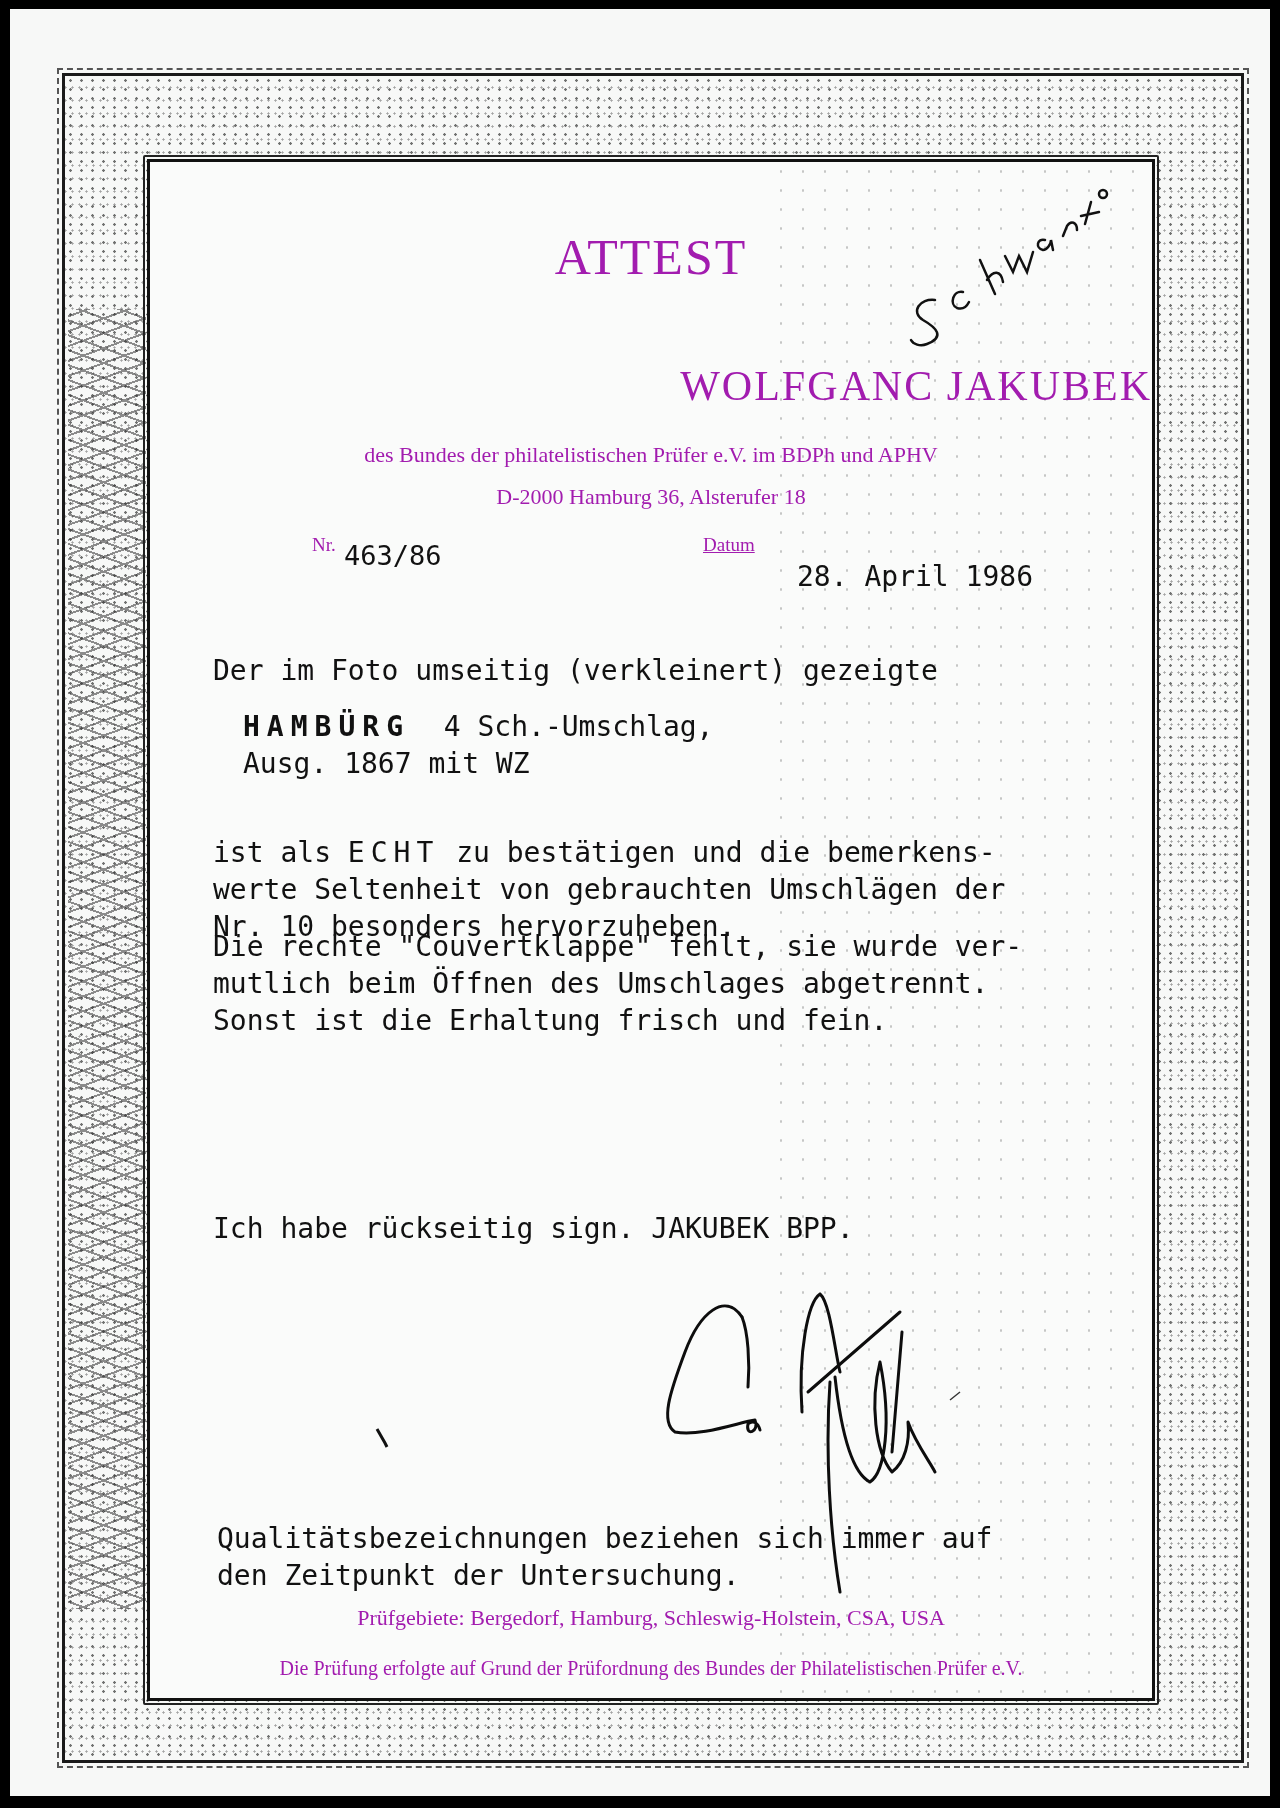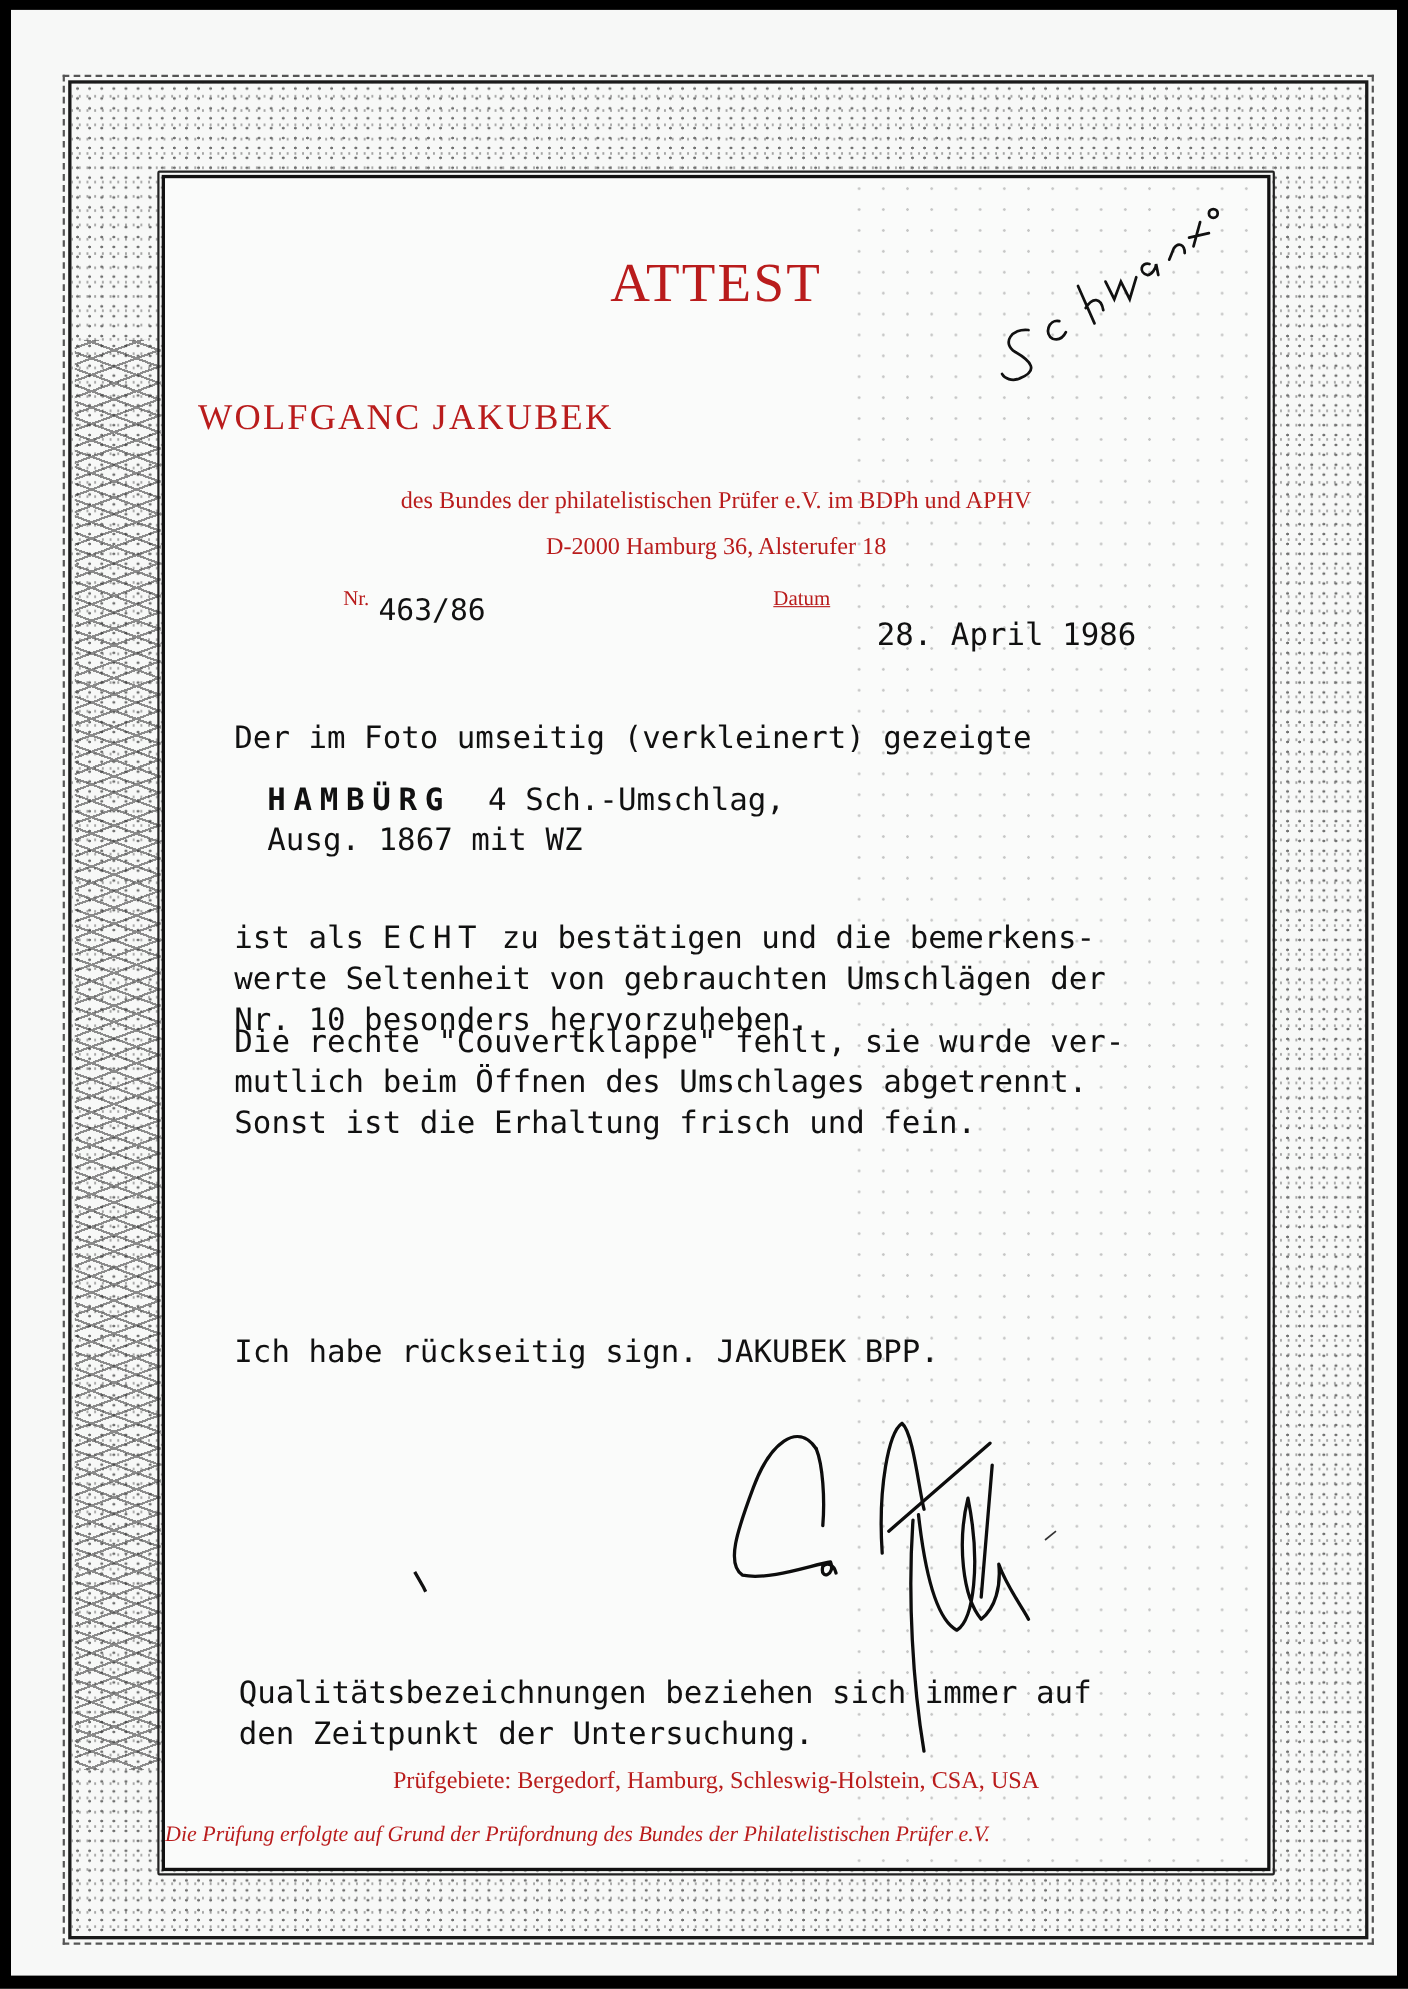--- a/index.html
+++ b/index.html
@@ -71,30 +71,30 @@
     border: 2px solid #222;
     border-radius: 2px;
   }
   .dots {
     position: absolute;
     left: 620px; top: 0; right: 0; bottom: 0;
     background-image: radial-gradient(circle, #9a9a9a 1px, transparent 1.4px);
     background-size: 22px 19px;
     opacity: 0.55;
   }
-  .serif { font-family: "Liberation Serif", "DejaVu Serif", serif; color: #b91c1c; }
+  .serif { font-family: "Liberation Serif", "DejaVu Serif", serif; color: #a21caf; }
   .mono { font-family: "DejaVu Sans Mono", "Liberation Mono", monospace; color: #111; }
 
   .title {
     position: absolute; left: 0; right: 0; top: 66px;
     text-align: center; font-size: 50px; letter-spacing: 2px;
   }
   .examiner-name {
     position: absolute; left: 0; right: 0; top: 200px;
-    text-align: left; font-size: 33px; letter-spacing: 2px; margin-left: 30px;
+    text-align: right; font-size: 42px; letter-spacing: 2px; margin-left: 30px;
   }
   .examiner-role {
     position: absolute; left: 0; right: 0; top: 244px;
     text-align: center; font-size: 21px;
   }
   .association {
     position: absolute; left: 0; right: 0; top: 280px;
     text-align: center; font-size: 22px;
   }
   .address {
@@ -132,21 +132,21 @@
     position: absolute; left: 225px; top: 1265px;
     width: 14px; height: 22px;
   }
 
   .pruefgebiete {
     position: absolute; left: 0; right: 0; top: 1443px;
     text-align: center; font-size: 22px;
   }
   .footer {
     position: absolute; left: 0; right: 0; top: 1495px;
-    font-size: 20px; font-style: italic;
+    text-align: center; font-size: 20px;
   }
 </style>
 </head>
 <body>
 
 <div class="paper">
   <div class="guilloche"></div>
   <div class="guilloche-left"></div>
   <div class="outer-frame"></div>
 

